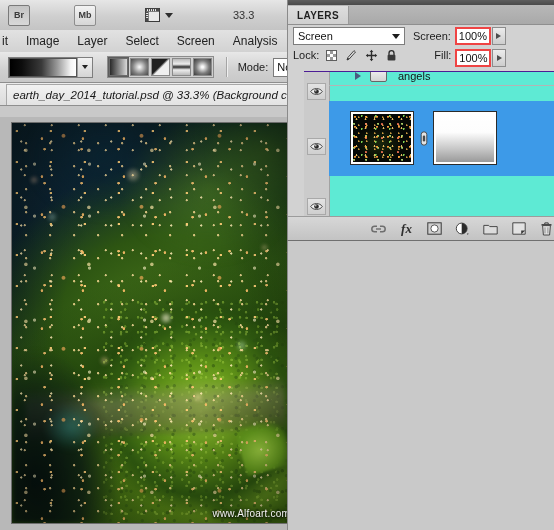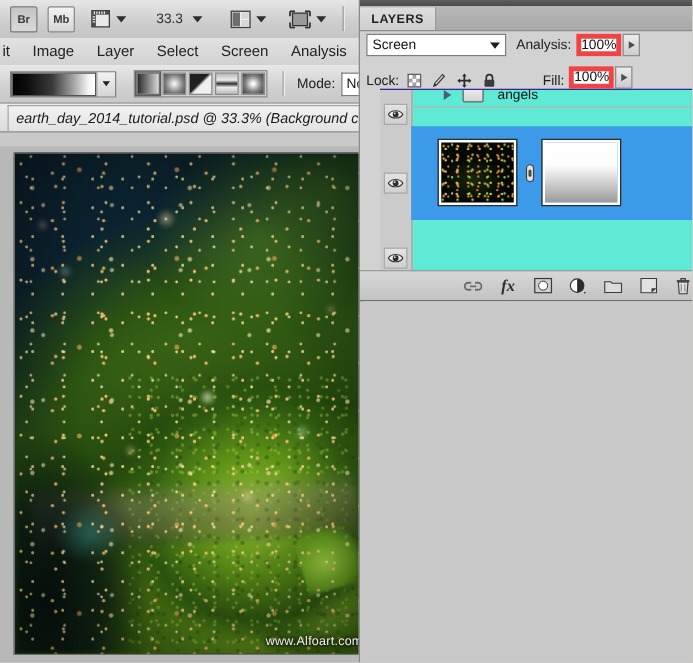--- a/index.html
+++ b/index.html
@@ -9,21 +9,21 @@
     font-size:11px;color:#1a1a1a;background:#d4d0c8;
     -webkit-font-smoothing:antialiased;
   }
   .app{position:relative;width:554px;height:530px;overflow:hidden;background:#c9c9c9;}
 
   
   .appbar{
     position:absolute;left:0;top:0;width:291px;height:30px;
     background:linear-gradient(#e6e6e6,#cfcfcf 55%,#c4c4c4);
     border-bottom:1px solid #8e8e8e;
-    display:flex;align-items:center;
+    display:flex;align-items:center;gap:36px;
   }
   .tbtn{
     height:21px;min-width:22px;margin-left:8px;
     display:flex;align-items:center;justify-content:center;
     border:1px solid #8d8d8d;border-radius:2px;
     background:linear-gradient(#f3f3f3,#d6d6d6);
     font-size:9px;font-weight:bold;color:#3a3a3a;padding:0 3px;
     box-sizing:border-box;
   }
   .tbtn.pressed{background:linear-gradient(#c4c4c4,#d8d8d8);border-color:#7a7a7a;}
@@ -210,34 +210,34 @@
   .lp-select{
     margin-left:5px;width:112px;height:18px;background:#fff;
     border:1px solid #7d7d7d;box-sizing:border-box;
     display:flex;align-items:center;justify-content:space-between;padding:0 4px;
     font-size:11px;color:#111;
   }
   .lp-select i{width:0;height:0;border-left:4px solid transparent;
     border-right:4px solid transparent;border-top:5px solid #1c1c1c;}
   .lp-lbl{margin-left:8px;font-size:11px;color:#1c1c1c;}
   .lp-num{
-    margin-left:4px;width:36px;height:18px;background:#fff;border:4px solid #ef4444;
+    margin-left:4px;width:36px;height:18px;background:#fff;border:2px solid #ef4444;
     box-sizing:border-box;display:flex;align-items:center;justify-content:center;
     font-size:11px;color:#111;
   }
   .lp-stepper{
     width:14px;height:18px;margin-left:1px;
     background:linear-gradient(#ececec,#cdcdcd);border:1px solid #8c8c8c;
     box-sizing:border-box;display:flex;align-items:center;justify-content:center;
   }
   .lp-stepper i{width:0;height:0;border-top:3.5px solid transparent;
     border-bottom:3.5px solid transparent;border-left:5px solid #4d4d4d;}
   .lp-row2{
     position:absolute;left:0;top:49px;width:100%;height:22px;
-    display:flex;align-items:flex-end;
+    display:flex;align-items:flex-start;
   }
   .lockicons{display:flex;align-items:center;gap:7px;margin-left:6px;}
   .lockico{width:13px;height:13px;display:flex;align-items:center;justify-content:center;}
   .chk{width:11px;height:11px;border:1px solid #5e5e5e;box-sizing:border-box;
     background:
       linear-gradient(45deg,#9a9a9a 25%,transparent 25%,transparent 75%,#9a9a9a 75%),
       linear-gradient(45deg,#9a9a9a 25%,#fff 25%,#fff 75%,#9a9a9a 75%);
     background-size:6px 6px;background-position:0 0,3px 3px;}
   .lp-list{
     position:absolute;left:16px;top:71px;width:100%;height:147px;
@@ -431,21 +431,21 @@
 
     <div class="lp-tabrow">
       <div class="lp-tab">LAYERS</div>
     </div>
 
     <div class="lp-row1">
       <div class="lp-select">
         <span>Screen</span>
         <i></i>
       </div>
-      <span class="lp-lbl">Analysis:</span>
+      <span class="lp-lbl">Screen:</span>
       <div class="lp-num">100%</div>
       <div class="lp-stepper">
           <i></i>
         </div>
     </div>
 
     <div class="lp-row2">
       <span class="lp-lbl" style="margin-left:5px">Lock:</span>
       <div class="lockicons">
         <div class="lockico">

